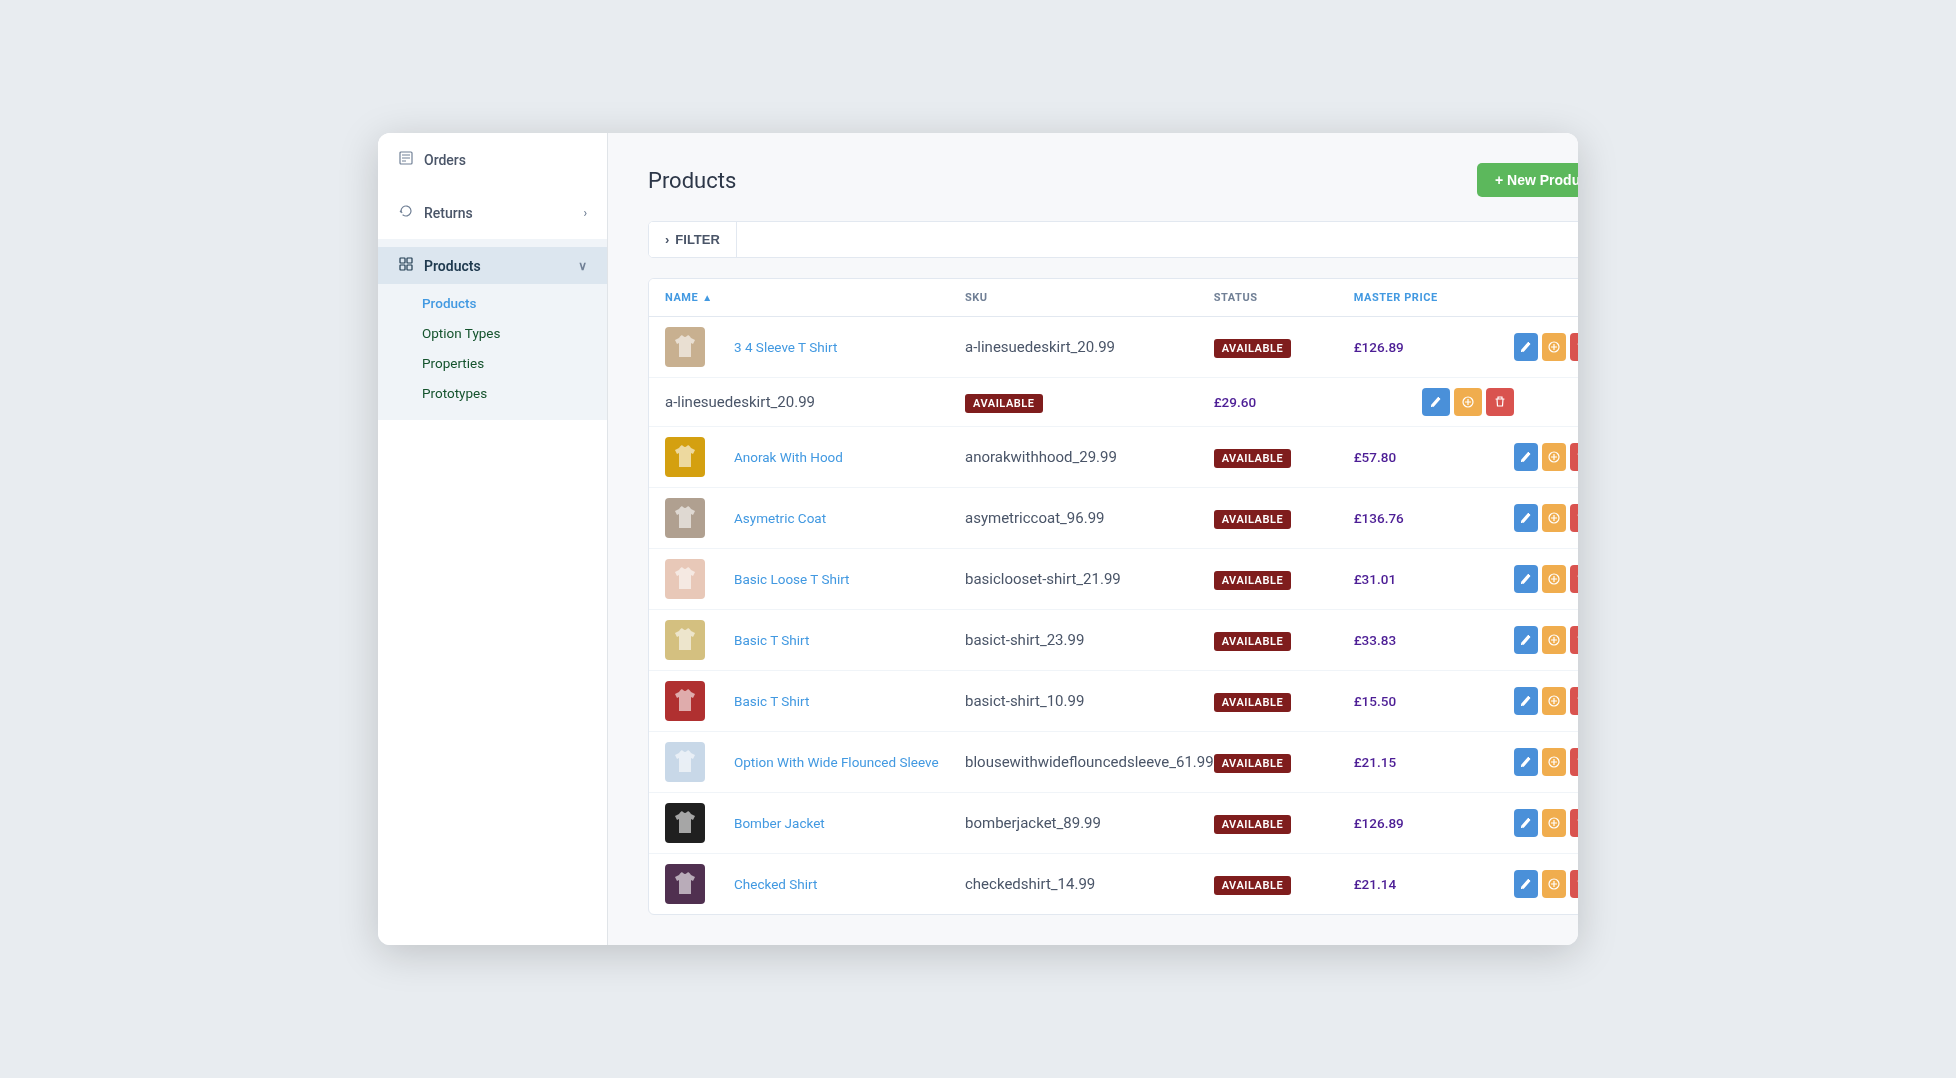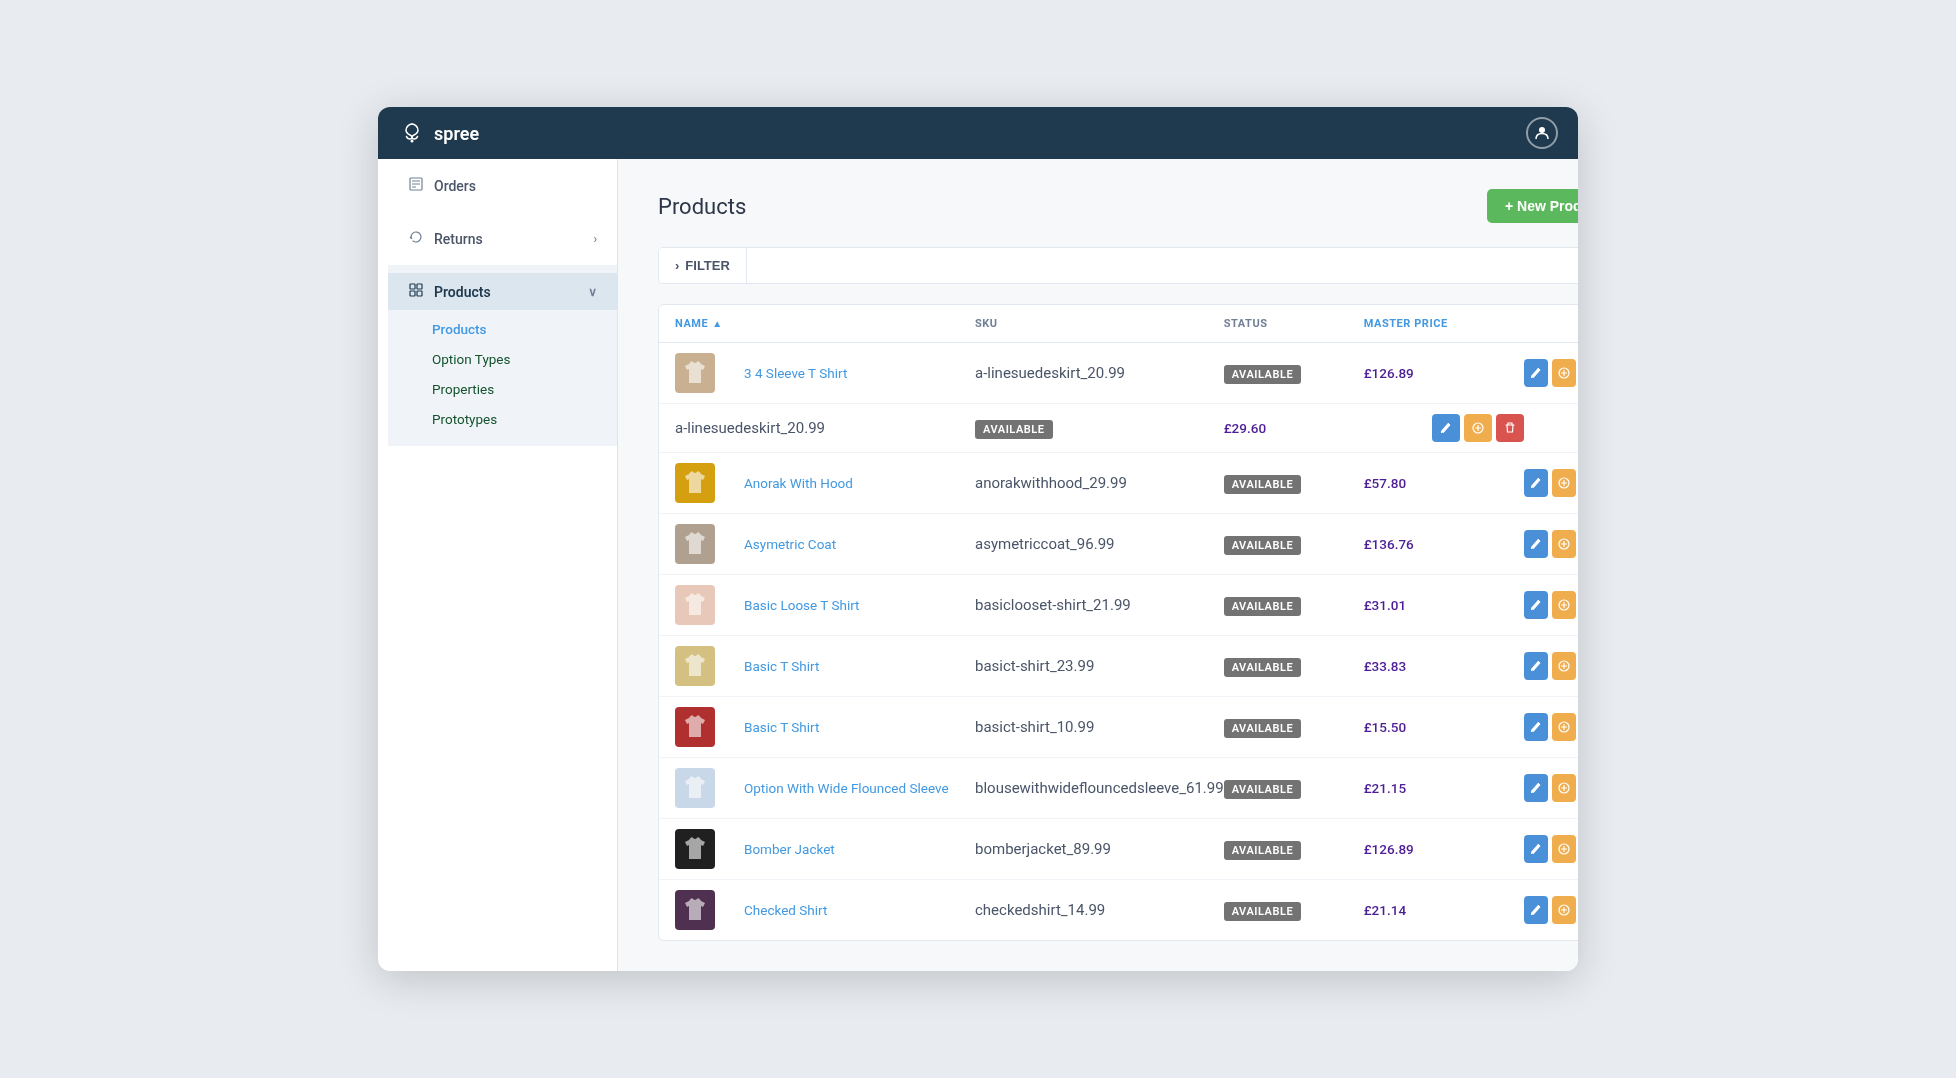--- a/index.html
+++ b/index.html
@@ -67,21 +67,20 @@
       flex: 1;
       min-height: 700px;
     }
 
     
     .sidebar {
       width: 230px;
       background: #fff;
       border-right: 1px solid #e0e4e8;
       flex-shrink: 0;
-      margin-left: 10px;
     }
 
     .sidebar-section {
       padding: 8px 0;
     }
 
     .sidebar-item {
       display: flex;
       align-items: center;
       gap: 10px;
@@ -270,21 +269,21 @@
       text-decoration: none;
     }
 
     .sku-cell {
       font-size: 15px;
       color: #4a5568;
     }
 
     .status-badge {
       display: inline-block;
-      background: #737373;
+      background: #7f1d1d;
       color: white;
       font-size: 11px;
       font-weight: 600;
       padding: 3px 8px;
       border-radius: 3px;
       text-transform: uppercase;
       letter-spacing: 0.05em;
     }
 
     .price-cell {
@@ -319,38 +318,20 @@
     
     .sort-arrow {
       font-size: 10px;
     }
   </style>
 </head>
 <body>
 
 <div class="browser-window">
 
-  <div class="top-bar">
-    <div class="top-bar-logo">
-      <div class="spree-icon">
-        <svg width="22" height="22" viewBox="0 0 22 22" fill="none">
-          <path d="M11 2 C8 2 5 5 5 8 C5 11 7 12 9 13 C10 13.5 11 14 11 15 C11 16 10 17 9 17 C7.5 17 6 16 5.5 14.5" stroke="white" stroke-width="1.5" fill="none" stroke-linecap="round"></path>
-          <path d="M11 2 C14 2 17 5 17 8 C17 11 15 12 13 13 C12 13.5 11 14 11 15 C11 16 12 17 13 17 C14.5 17 16 16 16.5 14.5" stroke="white" stroke-width="1.5" fill="none" stroke-linecap="round"></path>
-          <circle cx="11" cy="19" r="1.5" fill="white"></circle>
-        </svg>
-      </div>
-      <span>spree</span>
-    </div>
-    <div class="top-bar-user">
-      <svg width="16" height="16" viewBox="0 0 16 16" fill="white">
-        <circle cx="8" cy="5" r="3"></circle>
-        <path d="M2 14 C2 10.5 4.5 8.5 8 8.5 C11.5 8.5 14 10.5 14 14" stroke="white" stroke-width="1.5" fill="none"></path>
-      </svg>
-    </div>
-  </div>
 
   <div class="main-layout">
 
     <div class="sidebar">
       <div class="sidebar-section">
         <div class="sidebar-item">
           <span class="sidebar-item-icon">
             <svg width="14" height="14" viewBox="0 0 14 14" fill="none">
               <rect x="1" y="1" width="12" height="12" rx="1" stroke="#718096" stroke-width="1.2"></rect>
               <line x1="3" y1="4" x2="11" y2="4" stroke="#718096" stroke-width="1"></line>

